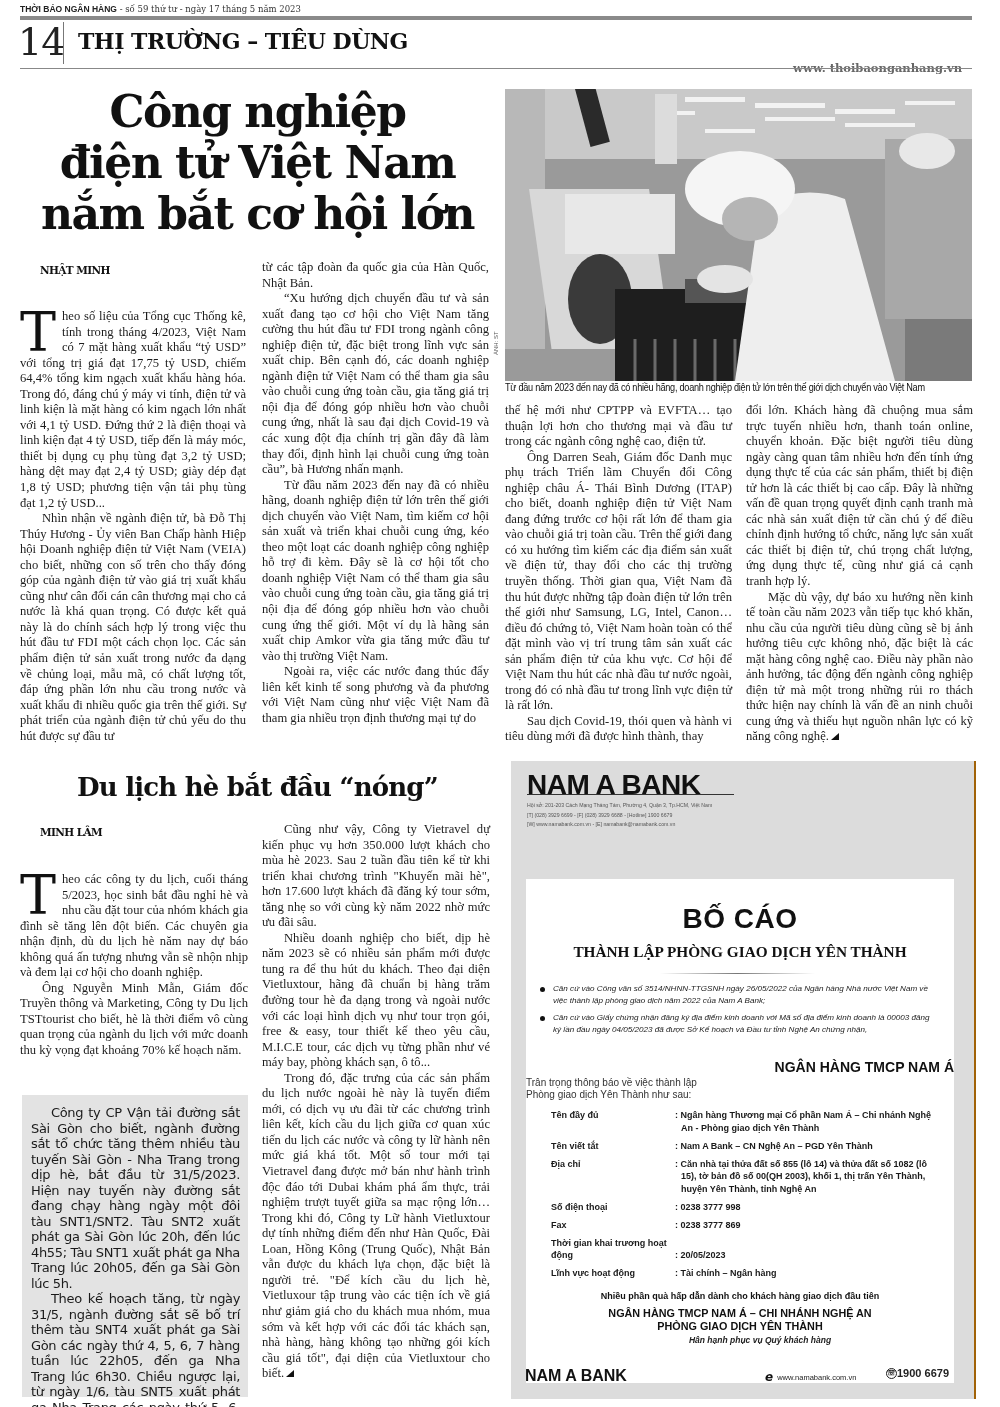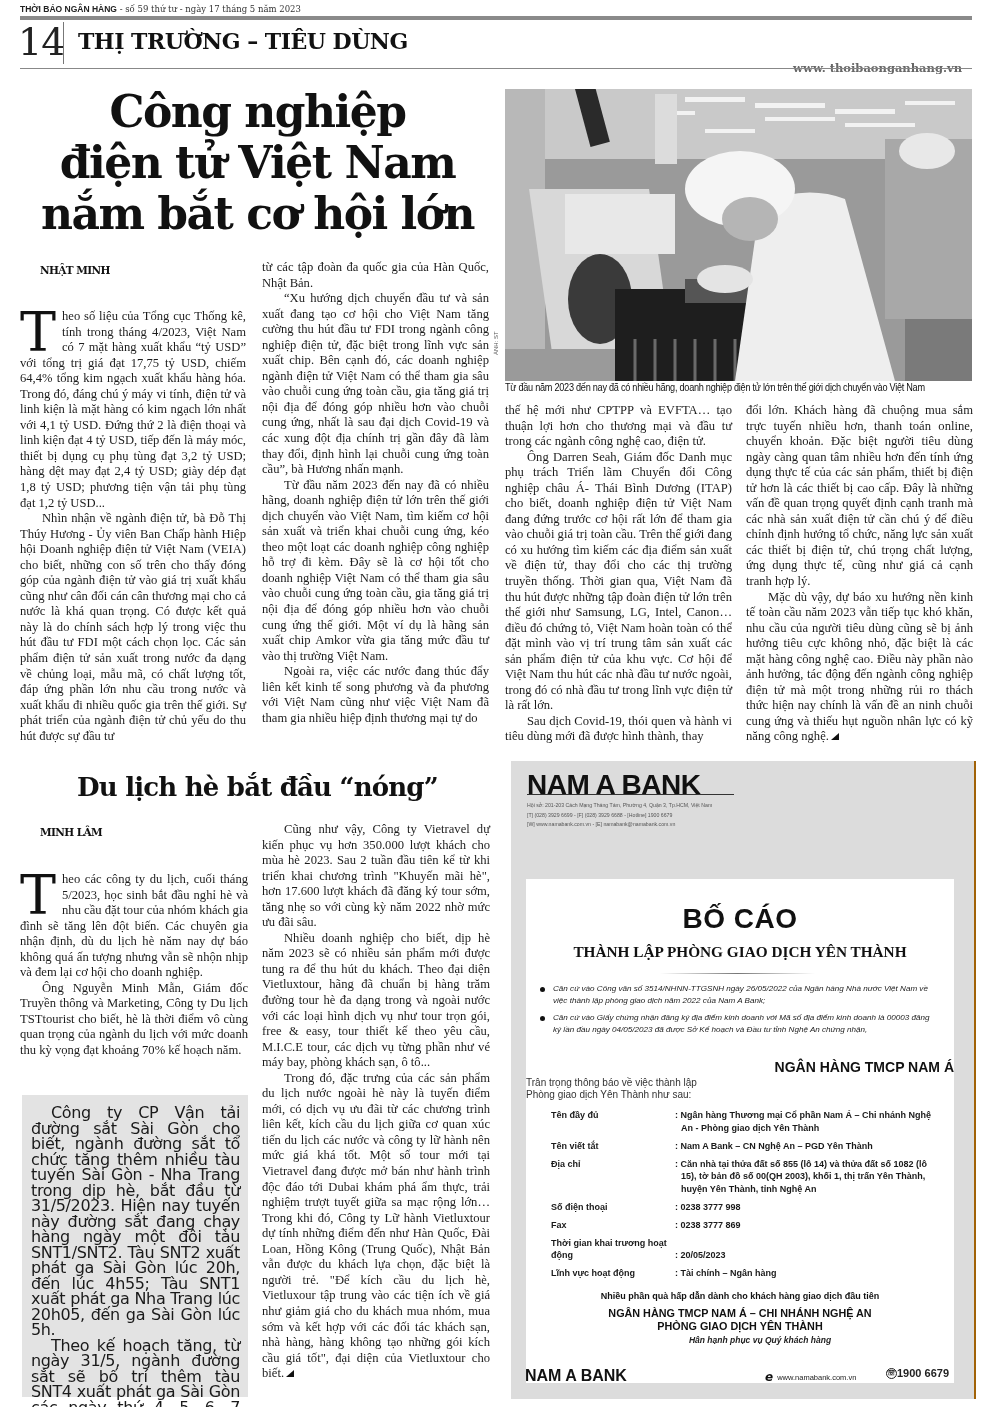--- a/index.html
+++ b/index.html
@@ -24,21 +24,21 @@
   .dropcap { float: left; font-family: "DejaVu Serif", serif; font-size: 54px; line-height: 44px; margin: 2px 6px 0 0; font-weight: normal; color: #111; }
   .endmark { display: inline-block; width: 0; height: 0; border-left: 8px solid transparent; border-bottom: 7px solid #111; margin-left: 2px; }
 
   .photo { position: absolute; left: 505px; top: 89px; width: 467px; height: 292px; overflow: hidden; background: #888; }
   .photo svg { display: block; }
   .photo-credit { position: absolute; left: 493px; top: 355px; font-family: "Liberation Sans", sans-serif; font-size: 6px; color: #555; transform: rotate(-90deg); transform-origin: left top; }
   .caption { position: absolute; left: 505px; top: 382px; font-family: "Liberation Sans", sans-serif; font-size: 10.4px; letter-spacing: -0.3px; color: #111; transform: scaleX(0.88); transform-origin: left; white-space: nowrap; }
 
   .headline2 { position: absolute; left: 20px; width: 475px; top: 772px; text-align: center; font-family: "DejaVu Serif", serif; font-weight: bold; font-size: 26px; letter-spacing: -0.8px; color: #111; }
 
-  .sidebox { position: absolute; left: 22px; top: 1095px; width: 226px; height: 302px; background: #e3e3e3; padding: 10px 8px 0 9px; font-family: "DejaVu Sans", sans-serif; font-size: 16px; line-height: 15.5px; text-align: justify; color: #1a1a1a; letter-spacing: -0.35px; }
+  .sidebox { position: absolute; left: 22px; top: 1095px; width: 226px; height: 302px; background: #e3e3e3; padding: 10px 8px 0 9px; font-family: "DejaVu Sans", sans-serif; font-size: 13px; line-height: 15.5px; text-align: justify; color: #1a1a1a; letter-spacing: -0.35px; }
   .sidebox p { text-indent: 20px; }
 
   .ad { position: absolute; left: 511px; top: 761px; width: 465px; height: 638px; background: #dcdcdc; border-right: 2px solid #a16207; }
   .ad-logo { position: absolute; left: 16px; top: 8px; font-family: "Liberation Sans", sans-serif; font-weight: 900; font-size: 28px; letter-spacing: -0.5px; color: #111; }
   .ad-logo-rule { position: absolute; left: 16px; top: 33px; width: 207px; height: 1px; background: #333; }
   .ad-contact { position: absolute; left: 16px; top: 40px; font-family: "Liberation Sans", sans-serif; font-size: 5.2px; line-height: 9.6px; color: #555; }
   .ad-card { position: absolute; left: 15px; top: 71px; width: 428px; height: 504px; background: #fff; margin-top: 47px; }
   .ad-title { position: absolute; left: 0; right: 0; top: 24px; text-align: center; font-family: "Liberation Sans", sans-serif; font-weight: 900; font-size: 28px; letter-spacing: 0.5px; color: #111; }
   .ad-subtitle { position: absolute; left: 0; right: 0; top: 64px; text-align: center; font-family: "Liberation Serif", serif; font-weight: bold; font-size: 15.3px; color: #111; }
   .ad-divider { position: absolute; left: 134px; width: 155px; top: 94px; height: 1px; background: linear-gradient(90deg, transparent, #777, transparent); }
@@ -80,21 +80,21 @@
 
 <div class="col" style="left:20px; top:309px; width:226px;">
   <p class="noindent"><span class="dropcap">T</span><span>heo số liệu của Tổng cục Thống kê, tính trong tháng 4/2023, Việt Nam có 7 mặt hàng xuất khẩu “tỷ USD” với tổng trị giá đạt 17,75 tỷ USD, chiếm 64,4% tổng kim ngạch xuất khẩu hàng hóa. Trong đó, đáng chú ý máy vi tính, điện tử và linh kiện là mặt hàng có kim ngạch lớn nhất với 4,1 tỷ USD. Đứng thứ 2 là điện thoại và linh kiện đạt 4 tỷ USD, tiếp đến là máy móc, thiết bị dụng cụ phụ tùng đạt 3,2 tỷ USD; hàng dệt may đạt 2,4 tỷ USD; giày dép đạt 1,8 tỷ USD; phương tiện vận tải phụ tùng đạt 1,2 tỷ USD...</span></p>
   <p>Nhìn nhận về ngành điện tử, bà Đỗ Thị Thúy Hương - Ủy viên Ban Chấp hành Hiệp hội Doanh nghiệp điện tử Việt Nam (VEIA) cho biết, những con số trên cho thấy đóng góp của ngành điện tử vào giá trị xuất khẩu cũng như cân đối cán cân thương mại cho cả nước là khá quan trọng. Có được kết quả này là do chính sách hợp lý trong việc thu hút đầu tư FDI một cách chọn lọc. Các sản phẩm điện tử sản xuất trong nước đa dạng về chủng loại, mẫu mã, có chất lượng tốt, đáp ứng phần lớn nhu cầu trong nước và xuất khẩu đi nhiều quốc gia trên thế giới. Sự phát triển của ngành điện tử chủ yếu do thu hút được sự đầu tư</p>
 </div>
 
 <div class="col" style="left:262px; top:260px; width:227px;">
   <p class="noindent">từ các tập đoàn đa quốc gia của Hàn Quốc, Nhật Bản.</p>
   <p>“Xu hướng dịch chuyển đầu tư và sản xuất đang tạo cơ hội cho Việt Nam tăng cường thu hút đầu tư FDI trong ngành công nghiệp điện tử, đặc biệt trong lĩnh vực sản xuất chip. Bên cạnh đó, các doanh nghiệp ngành điện tử Việt Nam có thể tham gia sâu vào chuỗi cung ứng toàn cầu, gia tăng giá trị nội địa để đóng góp nhiều hơn vào chuỗi cung ứng, nhất là sau đại dịch Covid-19 và các xung đột địa chính trị gần đây đã làm thay đổi, định hình lại chuỗi cung ứng toàn cầu”, bà Hương nhấn mạnh.</p>
   <p>Từ đầu năm 2023 đến nay đã có nhiều hãng, doanh nghiệp điện tử lớn trên thế giới dịch chuyển vào Việt Nam, tìm kiếm cơ hội sản xuất và triển khai chuỗi cung ứng, kéo theo một loạt các doanh nghiệp công nghiệp hỗ trợ đi kèm. Đây sẽ là cơ hội tốt cho doanh nghiệp Việt Nam có thể tham gia sâu vào chuỗi cung ứng toàn cầu, gia tăng giá trị nội địa để đóng góp nhiều hơn vào chuỗi cung ứng thế giới. Một ví dụ là hãng sản xuất chip Amkor vừa gia tăng mức đầu tư vào thị trường Việt Nam.</p>
-  <p>Ngoài ra, việc các nước đang thúc đẩy liên kết kinh tế song phương và đa phương với Việt Nam cũng như việc Việt Nam đã tham gia nhiều hiệp định thương mại tự do</p>
+  <p>Ngoài ra, việc các nước đang thúc đẩy liên kết kinh tế song phương và đa phương với Việt Nam cũng như việc Việt Nam đã tham gia nhiều trọn định thương mại tự do</p>
 </div>
 
 <div class="photo">
   <svg width="467" height="292" viewBox="0 0 467 292">
     <rect width="467" height="292" fill="#9a9a9a"></rect>
     <rect width="467" height="70" fill="#c9c9c9"></rect>
     <g fill="#f2f2f2">
       <rect x="180" y="8" width="60" height="5"></rect>
         <rect x="250" y="14" width="70" height="5"></rect>
         <rect x="330" y="20" width="60" height="5"></rect>

